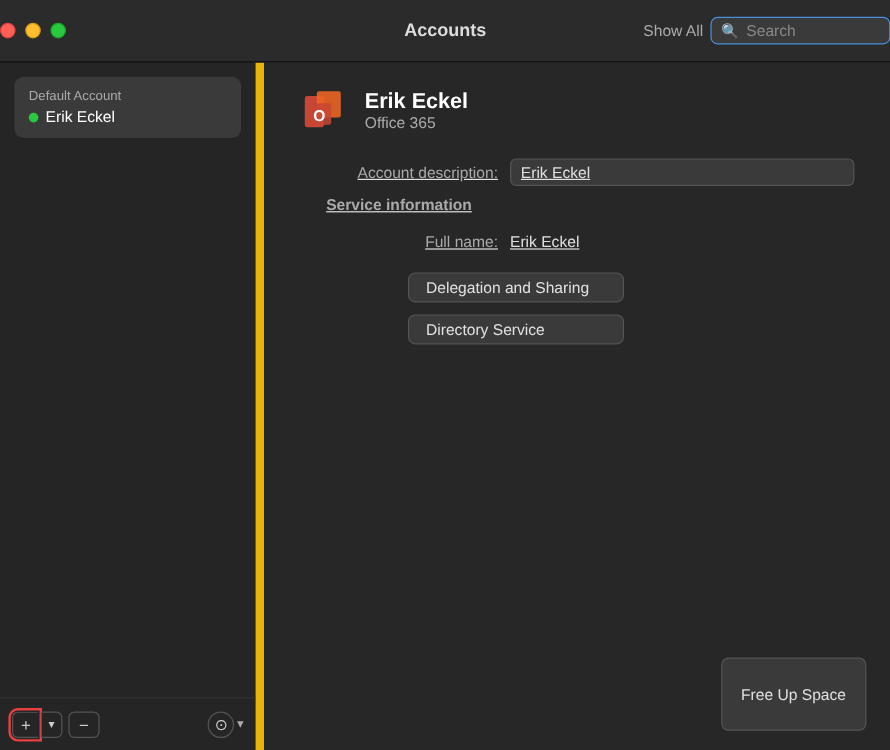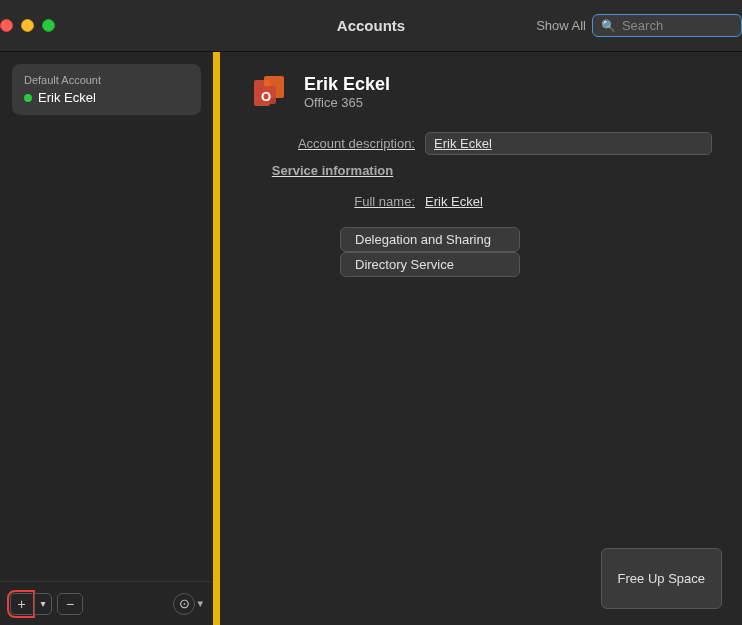--- a/index.html
+++ b/index.html
@@ -288,20 +288,21 @@
       color: #888;
       text-align: center;
       margin: 6px 0 20px 80px;
     }
 
     
     .action-buttons {
       display: flex;
       flex-direction: column;
       align-items: flex-start;
+      gap: 10px;
       margin-left: 90px;
       margin-top: 10px;
     }
     .action-btn {
       background: #3a3a3a;
       border: 1px solid #555;
       border-radius: 6px;
       color: #e0e0e0;
       font-size: 13px;
       padding: 4px 14px;

